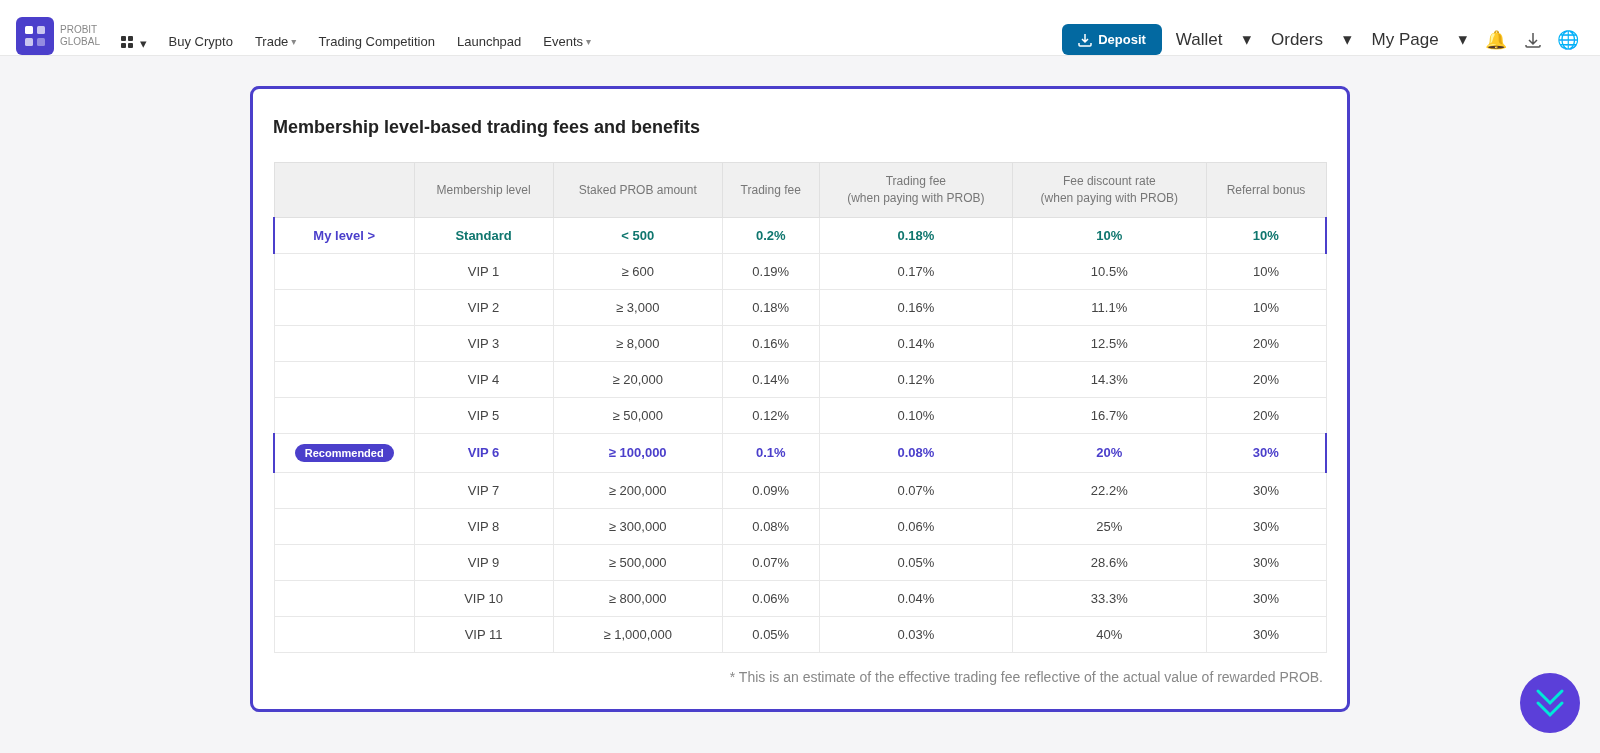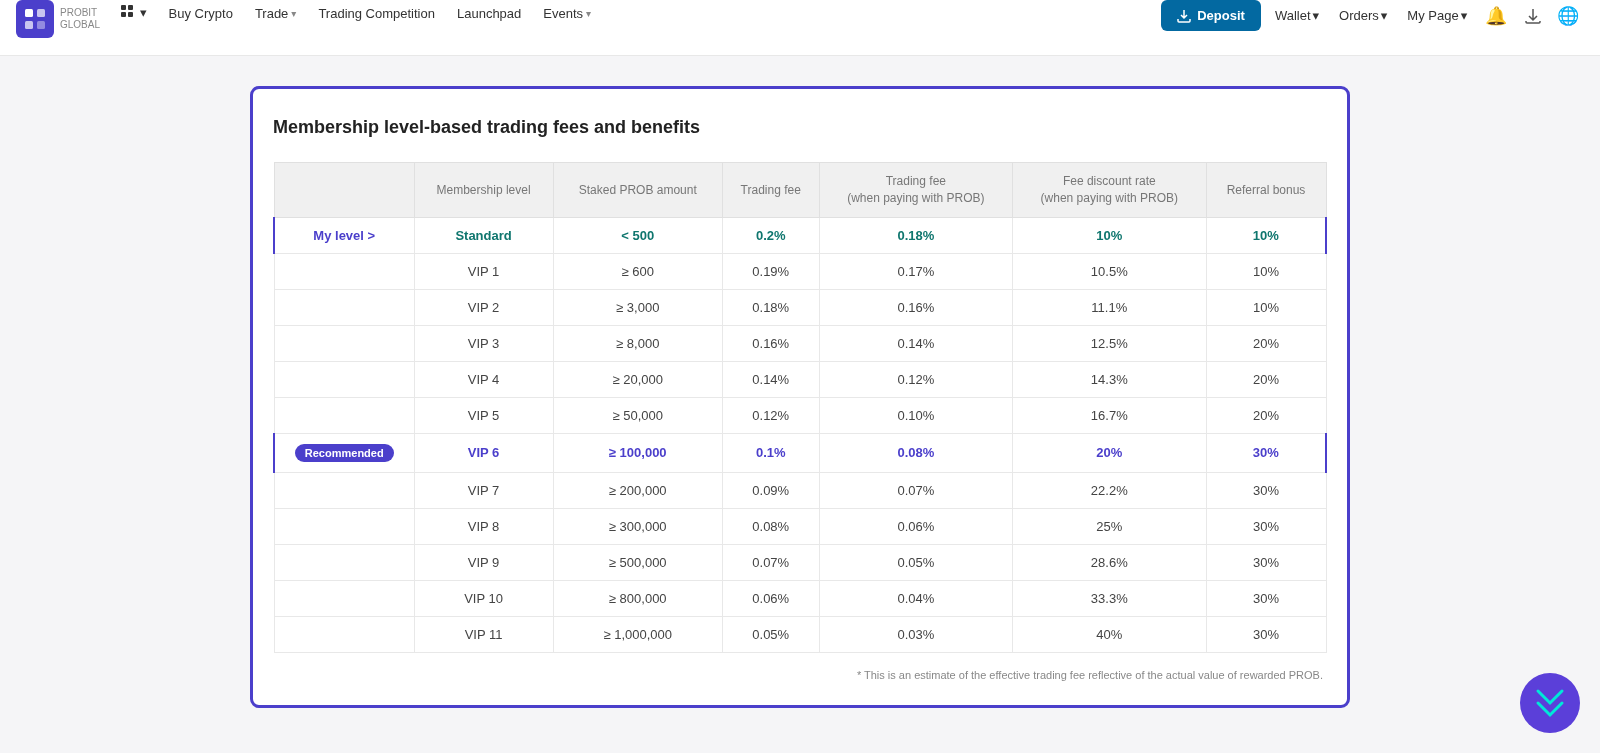--- a/index.html
+++ b/index.html
@@ -1,20 +1,20 @@
 <!DOCTYPE html>
 <html><head>
   <meta charset="utf-8">
   <style>
     * { margin: 0; padding: 0; box-sizing: border-box; }
     body { font-family: -apple-system, BlinkMacSystemFont, 'Segoe UI', sans-serif; background: #f5f5f7; min-height: 753px; }
 
     
     .navbar {
-      display: flex; align-items: flex-start;
+      display: flex; align-items: flex-end;
       background: #fff; height: 56px;
       padding: 0 16px;
       border-bottom: 1px solid #e8e8e8;
       position: relative; z-index: 10;
     }
     .logo-area { display: flex; align-items: center; margin-right: 12px; }
     .logo-box {
       width: 38px; height: 38px; background: #4b3fcb;
       border-radius: 6px; display: flex; align-items: center; justify-content: center;
       margin-right: 6px;
@@ -41,22 +41,22 @@
     .nav-item .chevron { font-size: 10px; color: #888; }
 
     .nav-right { display: flex; align-items: center; gap: 8px; }
     .deposit-btn {
       background: #0369a1; color: #fff; border: none; border-radius: 6px;
       padding: 8px 16px; font-size: 13px; font-weight: 600; cursor: pointer;
       display: flex; align-items: center; gap: 6px;
     }
     .deposit-btn svg { width: 14px; height: 14px; }
     .nav-text-btn {
-      display: flex; align-items: center; gap: 2px;
-      font-size: 13px; color: #333; cursor: pointer;
+      display: flex; align-items: center; gap: 20px;
+      font-size: 17px; color: #333; cursor: pointer;
       background: none; border: none; padding: 4px 6px;
     }
     .nav-icon-btn {
       background: none; border: none; cursor: pointer;
       color: #555; font-size: 18px; padding: 4px;
       display: flex; align-items: center;
     }
 
     
     .main-content {
@@ -137,21 +137,21 @@
       border-radius: 12px; padding: 3px 10px;
       font-size: 11px; font-weight: 600;
       display: inline-block;
     }
     .recommended-row .bold-blue {
       color: #4b3fcb; font-weight: 700;
     }
 
     .footnote {
       text-align: right;
-      font-size: 11px;
+      font-size: 14px;
       color: #888;
       margin-top: 16px;
       padding-right: 4px;
     }
 
     
     .bottom-right-icon {
       position: fixed; bottom: 20px; right: 20px;
       width: 60px; height: 60px;
       background: #5b3fd9;

